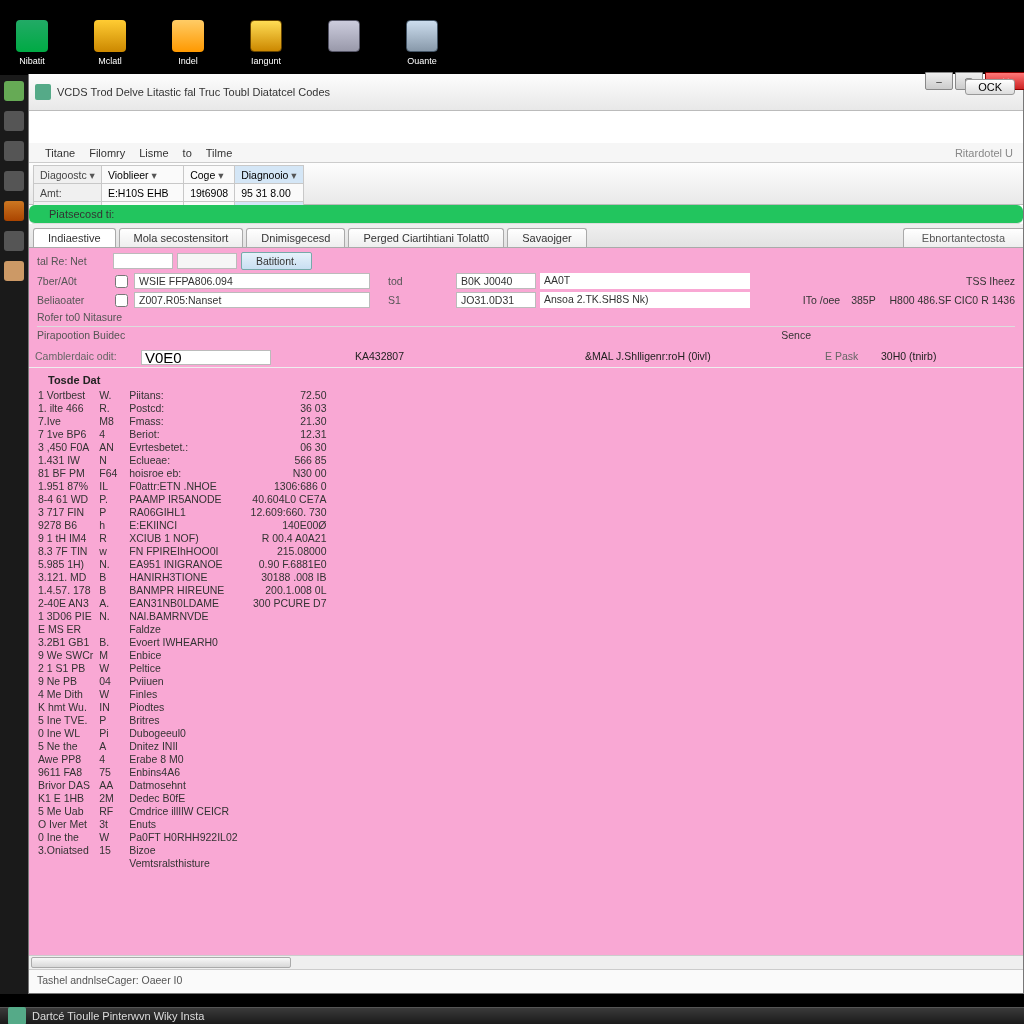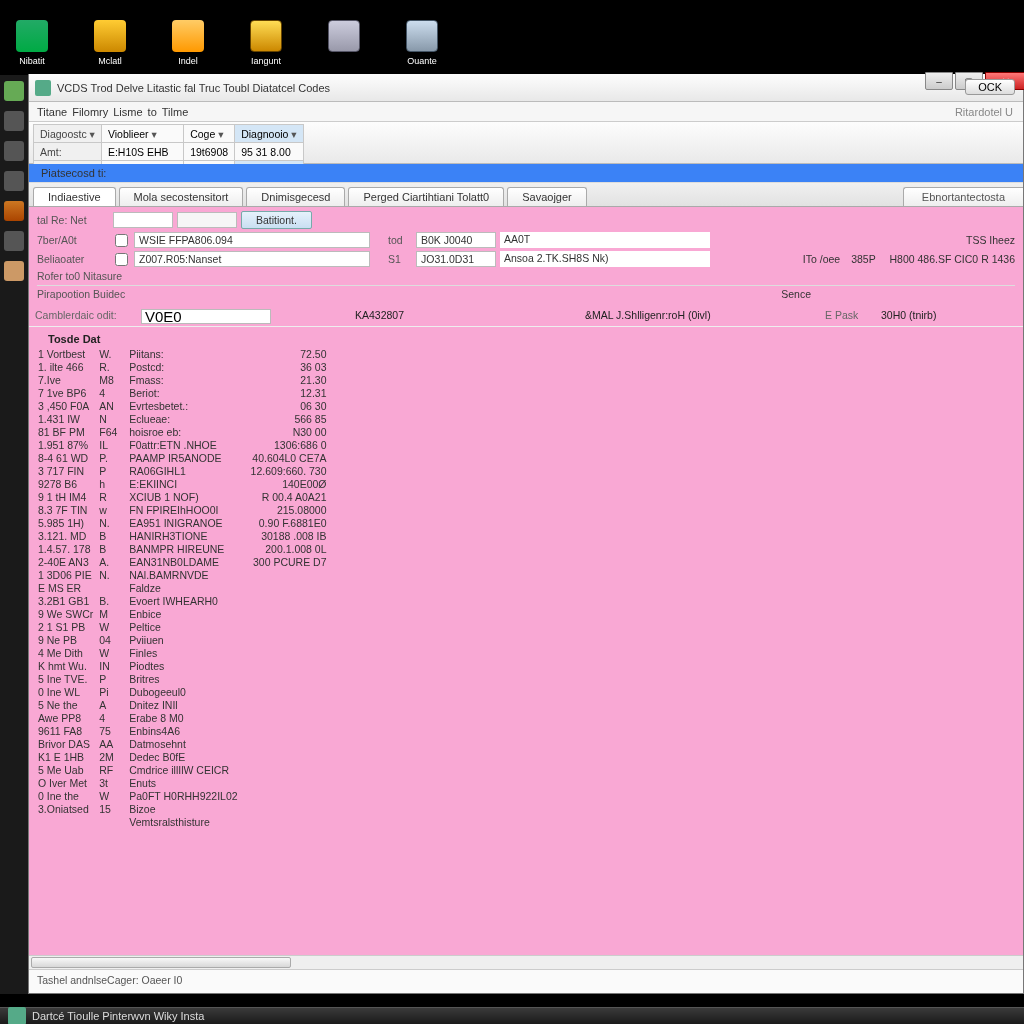--- a/index.html
+++ b/index.html
@@ -22,51 +22,51 @@
   .left-strip .mini { width:20px; height:20px; background:#555; border-radius:3px; }
   .left-strip .mini:nth-child(1){background:#6a5;}
   .left-strip .mini:nth-child(5){background:linear-gradient(#c72, #a40);}
   .left-strip .mini:nth-child(7){background:#c96;}
 
   
   .window { position: absolute; top: 74px; left: 28px; right: 0; bottom: 30px; background: #fff; border: 1px solid #777; border-top: none; display:flex; flex-direction:column;}
   .titlebar-top { position:absolute; top:-2px; right:-4px; height:22px; display:flex; }
   .winbtn { width:28px; height:18px; background: linear-gradient(#eee,#ccc); border:1px solid #888; border-radius:0 0 2px 2px; margin-left:2px; font-size:10px; display:flex;align-items:center;justify-content:center; color:#333;}
   .winbtn.close { width:42px; background: linear-gradient(#f77,#c22); color:#fff; border-color:#800;}
-  .titlebar { height:28px; background: linear-gradient(#fdfdfd,#e8e8e8); border-bottom:1px solid #bbb; display:flex; align-items:center; padding-left:6px; color:#333;}
+  .titlebar { height:37px; background: linear-gradient(#fdfdfd,#e8e8e8); border-bottom:1px solid #bbb; display:flex; align-items:center; padding-left:6px; color:#333;}
   .titlebar .ticon{width:16px;height:16px;background:#5a8;border-radius:2px;margin-right:6px;}
   .tb-right { position:absolute; right:8px; top:5px;padding-left:40px; }
   .tb-right button{ padding:1px 12px; font-size:11px; background:linear-gradient(#fff,#ddd); border:1px solid #999; border-radius:3px;}
 
-  .menubar { height:20px; background:#f6f6f6; border-bottom:1px solid #ccc; display:flex; align-items:center; padding-left:8px; gap:5px; color:#333;}
+  .menubar { height:20px; background:#f6f6f6; border-bottom:1px solid #ccc; display:flex; align-items:center; padding-left:16px; gap:14px; color:#333;margin-top:32px;}
   .menubar span{cursor:default;}
   .menubar-right{ margin-left:auto; padding-right:10px; color:#888;}
 
   .toolbar { height:42px; background:linear-gradient(#fdfdfd,#e9e9e9); border-bottom:1px solid #bbb; padding:2px 4px; }
   .toolbar table { border-collapse:collapse; }
   .toolbar td { border:1px solid #c8c8c8; padding:1px 6px; font-size:10.5px; height:18px; background:#fafafa; white-space:nowrap;}
   .toolbar td.dd::after{content:" \25BE"; color:#555;}
   .toolbar td.lbl{ background:#f0f0f0; color:#444;}
   .toolbar td.sel{ background:#d4e6f6;text-align:center;}
   .toolbar-side{ display:inline-block; vertical-align:top; margin-left:6px; padding:4px 10px; color:#888; font-size:11px;}
 
-  .panel-label { padding:3px 12px; color:#333; background:#3b82f6; border-bottom:1px solid #ddd;}
+  .panel-label { padding:3px 20px; color:#333; background:#22c55e; border-bottom:1px solid #ddd;border-radius:6px;}
 
   .tabs { height:24px; display:flex; align-items:flex-end; padding-left:4px; background:linear-gradient(#f0f0f0,#e2e2e2); border-bottom:1px solid #aaa; gap:3px;}
   .tab { padding:3px 14px; background:linear-gradient(#fff,#eee); border:1px solid #aaa; border-bottom:none; border-radius:3px 3px 0 0; font-size:11px; color:#333;}
   .tab.active{ background:#fff; font-weight:500;}
   .tab-spacer{flex:1;}
   .tab-right{ padding:3px 18px; color:#555; border-left:1px solid #aaa; border-top:1px solid #aaa; border-radius:3px 0 0 0; background:linear-gradient(#fff,#eee);}
 
   .content { flex:1; overflow:hidden; background:#f9a8d4; display:flex; flex-direction:column;}
   .info-grid{ padding:4px 8px; }
   .info-row{ display:flex; align-items:center; gap:4px; margin-bottom:3px; font-size:10.5px; color:#333;}
   .info-row .lab{ width:72px; color:#555;}
   .info-row .fld{ border:1px solid #bbb; background:#fff; padding:1px 4px; height:16px; min-width:40px;}
-  .info-row .fld.md{width:80px;}
+  .info-row .fld.md{width:80px;margin-left:40px;}
   .info-row .fld.lg{width:236px;}
   .info-row .btn{ background:linear-gradient(#e6f2fb,#c9dff2); border:1px solid #7aa; padding:2px 14px; border-radius:2px;}
   .info-row input[type=checkbox]{margin:0 2px;}
 
   .sep{ border-top:1px solid #ddd; margin:2px 0;}
 
   .kvgrid{ display:grid; grid-template-columns: 320px 230px 240px 220px; gap:0; font-size:10.5px;}
   .kvgrid .cell{ padding:2px 6px; border-bottom:1px solid #eee; display:flex; gap:6px;}
   .kvgrid .klab{ color:#666; width:100px;}
   .kvgrid .kval{ flex:1; color:#222;}

